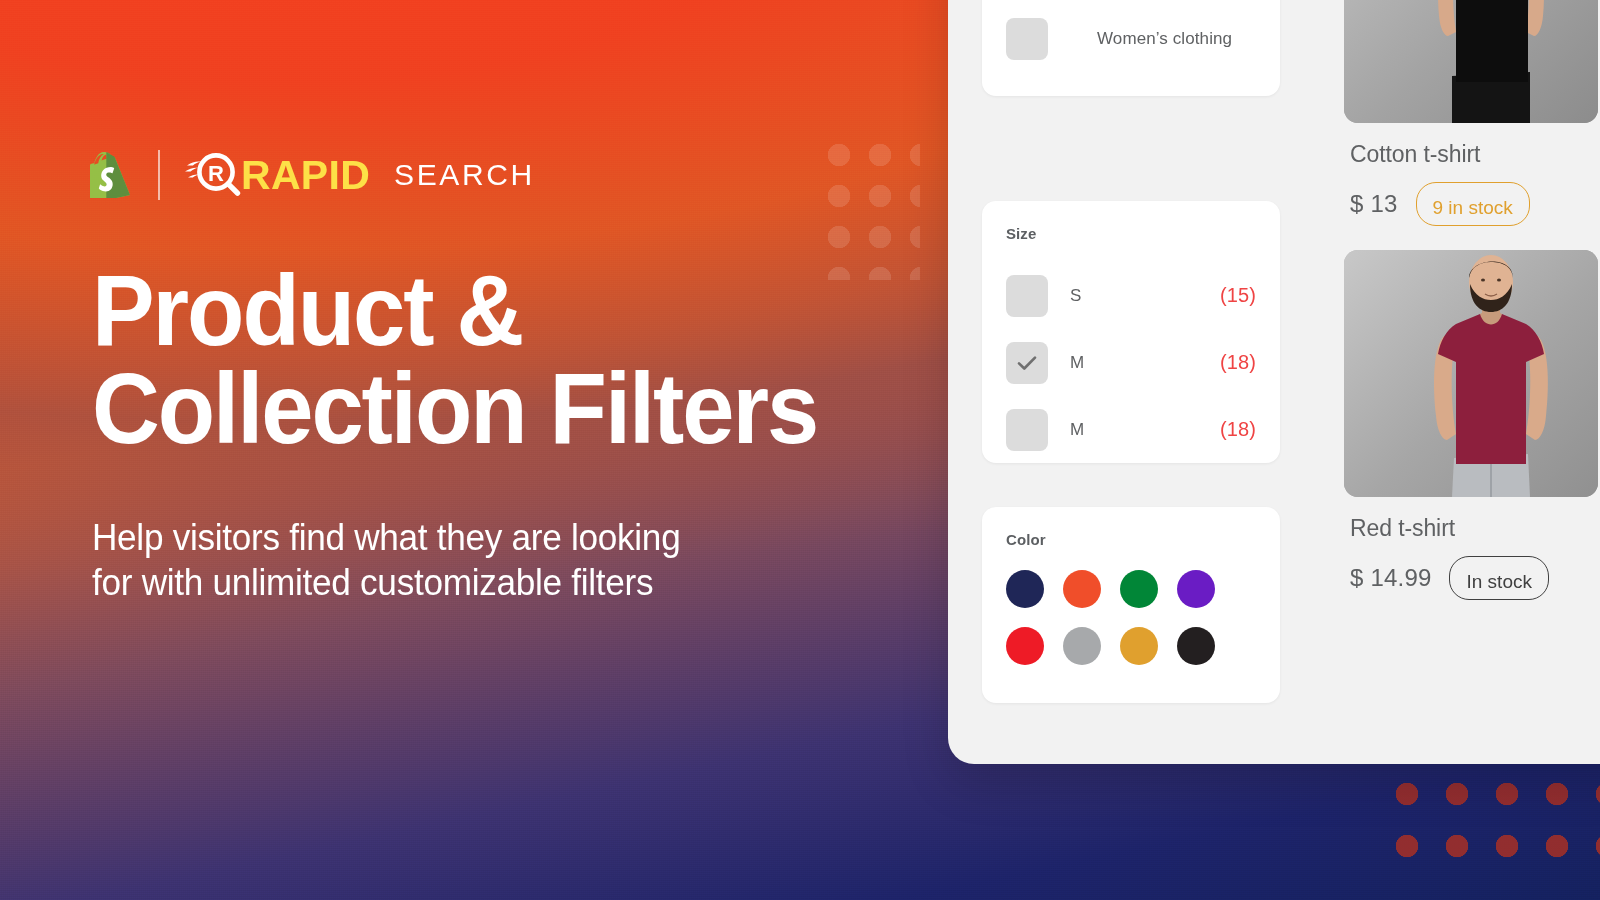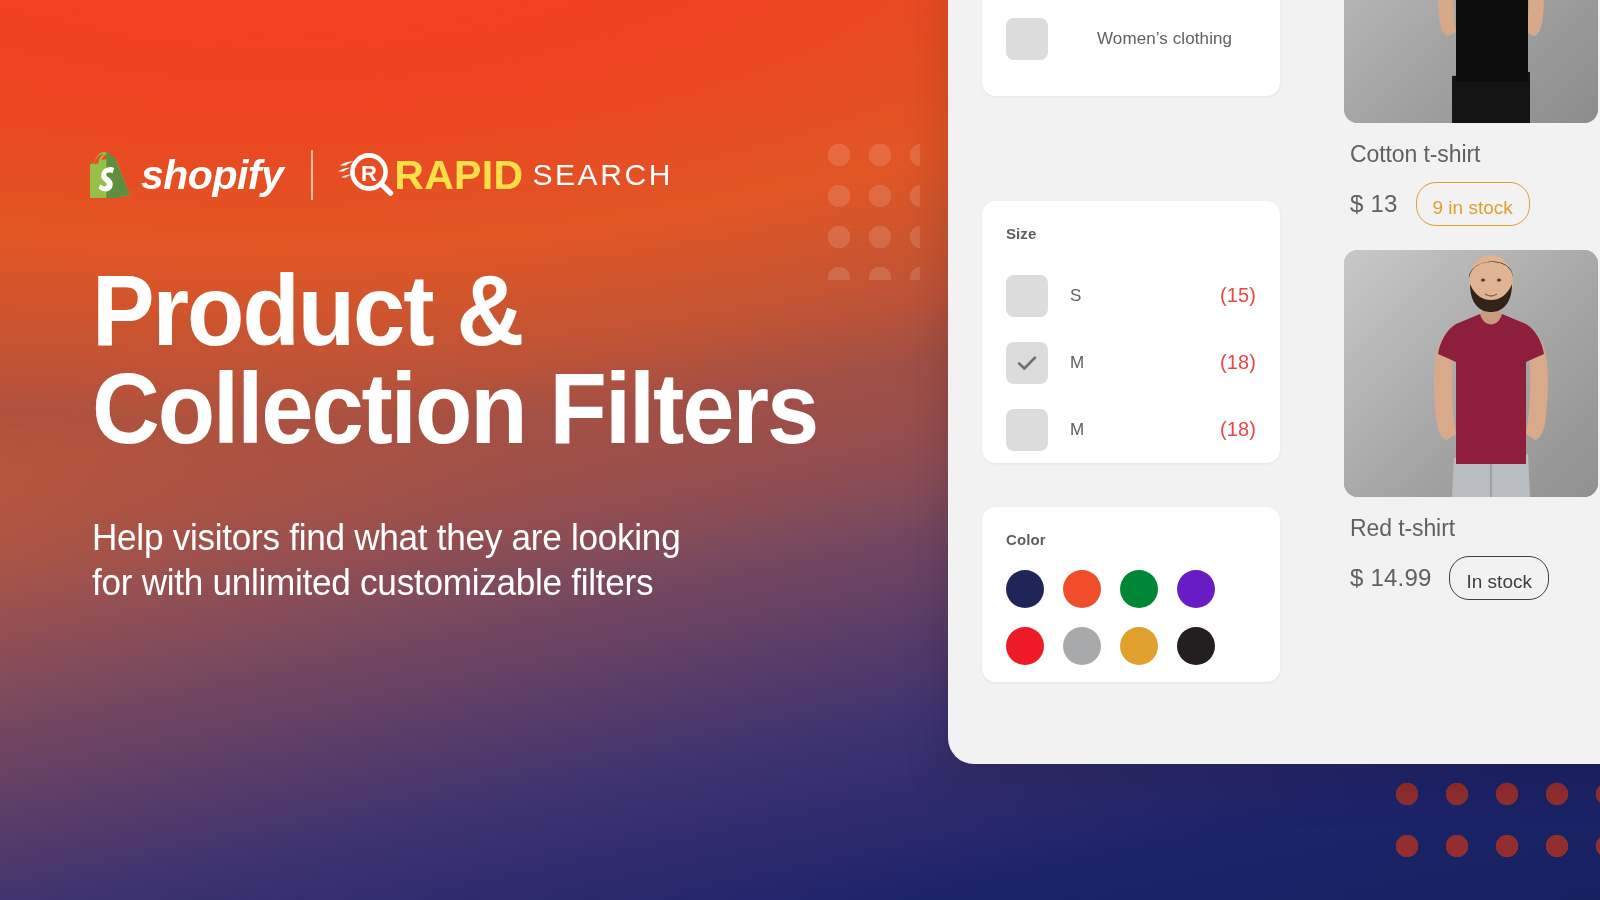--- a/index.html
+++ b/index.html
@@ -52,21 +52,21 @@
   }
   #logo-divider { width:2px; height:50px; background:rgba(255,255,255,.62); margin:0 25px 0 28px; }
   #rapid-lockup { display:flex; align-items:center; gap:0; }
   #rapid-mark { width:58px; height:46px; display:block; }
   #rapid-word {
     color:#fde047; font-size:41px; font-weight:bold; letter-spacing:.3px; line-height:1;
     margin-left:-2px;
   }
   #search-word {
     color:#fff; font-size:30px; font-weight:300; letter-spacing:2.6px; line-height:1;
-    margin-left:9px;
+    margin-left:24px;
   }
 
   #headline {
     position:absolute; top:262px; left:2px;
     color:#fff;
     font-size:101px; font-weight:bold;
     line-height:.97; letter-spacing:-2.2px;
     transform:scaleX(.93); transform-origin:left top;
     white-space:pre-line;
   }
@@ -102,21 +102,21 @@
     letter-spacing:.1px;
   }
 
   
   #card-category {
     position:absolute; top:-96px; left:0; width:298px;
     padding-top:96px; padding-bottom:24px;
   }
 
   #card-size { position:absolute; top:263px; left:0; width:298px; padding-top:24px; }
-  #card-color { position:absolute; top:569px; left:0; width:298px; padding-top:24px; padding-bottom:17px; }
+  #card-color { position:absolute; top:569px; left:0; width:298px; padding-top:24px; padding-bottom:38px; }
 
   .filter-row { display:flex; align-items:center; height:47px; }
   .checkbox {
     width:42px; height:42px; border-radius:8px;
     background:#dcdcdc; flex:none;
     display:flex; align-items:center; justify-content:center;
   }
   .checkbox svg { display:block; }
   .filter-label { margin-left:22px; font-size:17px; color:#5f6163; letter-spacing:.1px; }
   .filter-count { margin-left:auto; font-size:20px; color:#ef4444; letter-spacing:.1px; }
@@ -162,21 +162,20 @@
 
   <div id="logo-row">
 
     <div id="shopify-lockup">
       <svg id="shopify-bag" viewBox="0 0 40 46">
         <path d="M24.6 5.1c-.2-.1-.5-.2-.8-.2-.3 0-1 .2-1.9.5-.9-2.6-2.5-5-5.3-5h-.3C15.6.2 14.7 0 13.9 0 8 0 5.2 7.4 4.3 11.1c-2.3.7-3.9 1.2-4.1 1.3-1.3.4-1.3.4-1.5 1.6C-1.4 14.9 0 46 0 46l26.2 0L40 42.9S24.8 5.3 24.6 5.1zM20.4 6.1c-.7.2-1.6.5-2.5.8 0-.5 0-1 0-1.6 0-1.4-.2-2.5-.5-3.4C18.9 2.3 19.8 4.1 20.4 6.1zM16 2.4c.3 1 .6 2.3.6 4.1 0 .1 0 .2 0 .3-1.6.5-3.4 1-5.1 1.6C12.5 4.7 14.3 3 16 2.4zM14.3 1.9c-.3 0-.6.1-.9.3-2.3 1-4.4 4.3-5.2 9.1-1.4.4-2.8.9-4.1 1.3C5 8.9 7.6 1.9 13.2 1.9 13.6 1.9 14 1.9 14.3 1.9z" fill="#95bf46"></path>
         <path d="M23.8 4.9c-.3 0-1 .2-1.9.5C20.9 2.6 19.3.2 16.5.2L16.3.2 24.6 5.1C24.4 5 24.1 4.9 23.8 4.9z" fill="#5e8e3e"></path>
         <path d="M26.2 46 40 42.9 24.6 5.1 16.3.2 16.3 46z" fill="#5e8e3e"></path>
         <path d="M24.2 16.2l-1.7 5.1s-1.5-.8-3.4-.8c-2.7 0-2.9 1.7-2.9 2.2 0 2.5 6.5 3.4 6.5 9.2 0 4.6-2.9 7.5-6.8 7.5-4.7 0-7.1-2.9-7.1-2.9l1.3-4.2s2.4 2.1 4.5 2.1c1.4 0 1.9-1.1 1.9-1.9 0-3.3-5.3-3.4-5.3-8.7 0-4.5 3.2-8.8 9.7-8.8C22.5 14.9 24.2 16.2 24.2 16.2z" fill="#fff"></path>
       </svg>
-      <div id="shopify-word">shopify</div>
     </div>
 
     <div id="logo-divider"></div>
 
     <div id="rapid-lockup">
       <svg id="rapid-mark" viewBox="0 0 58 46">
         <g fill="#ffffff">
           <path d="M2 13.5c4.5-3.6 10-4.6 14.5-3.9-3.3.6-6.3 1.9-8.6 3.9H2z"></path>
           <path d="M0 19.6c4.2-3.2 9-4.3 13.1-3.8-2.9.6-5.5 1.8-7.5 3.8H0z"></path>
           <path d="M3 25.6c3.6-2.6 7.6-3.5 11-3.1-2.4.5-4.5 1.5-6.2 3.1H3z"></path>

